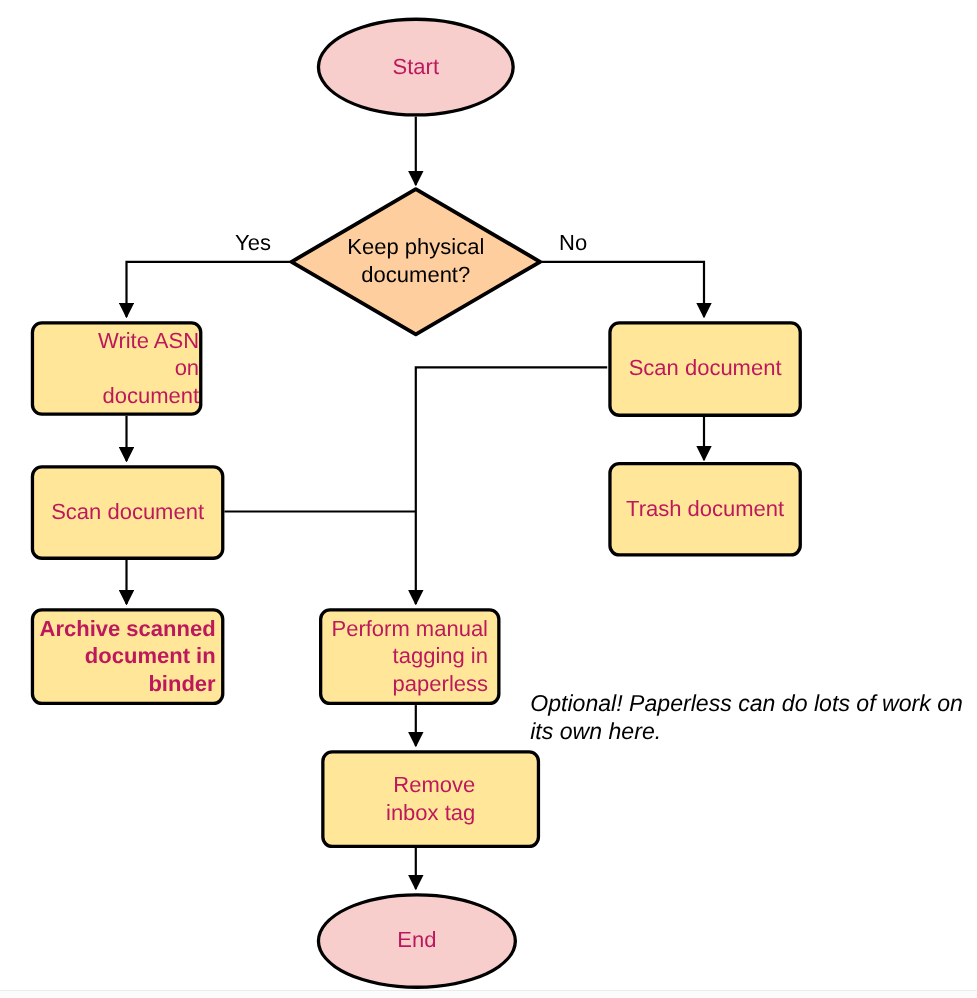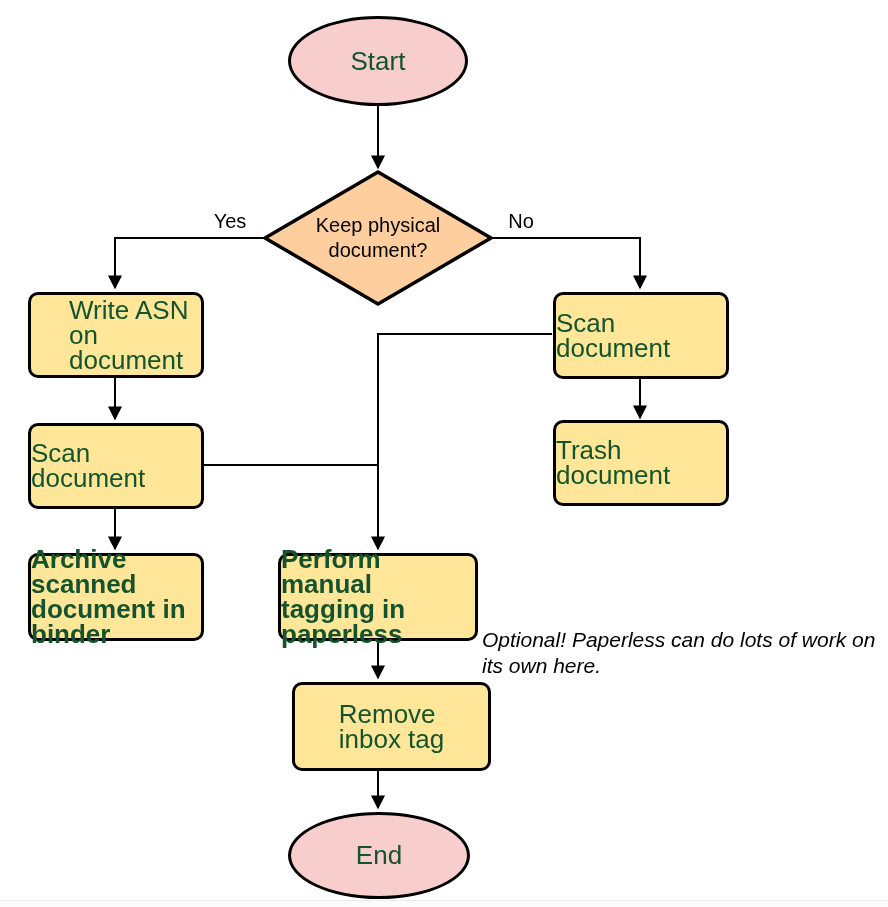--- a/index.html
+++ b/index.html
@@ -20,25 +20,25 @@
     position: absolute;
     left: 0; top: 0;
     width: 888px; height: 907px;
   }
   .node {
     position: absolute;
     box-sizing: border-box;
     display: flex;
     align-items: center;
     justify-content: center;
-    text-align: left;
+    text-align: right;
     white-space: pre-line;
-    font-size: 26px;
+    font-size: 20px;
     line-height: 25px;
-    color: #14532d;
+    color: #be185d;
   }
   .process {
     background: #FFE699;
     border: 3px solid #000000;
     border-radius: 10px;
   }
   .terminator {
     background: #F8CECC;
     border: 3.5px solid #000000;
     border-radius: 50%;
@@ -117,34 +117,34 @@
   </svg>
 
   <div class="node terminator" style="left:288px; top:16px; width:180px; height:90px;">Start</div>
 
   <div class="diamond-label">Keep physical
 document?</div>
 
   <div class="edge-label yes">Yes</div>
   <div class="edge-label no">No</div>
 
-  <div class="node process" style="left:28px; top:292px; width:176px; height:86px;padding-left:38px;">Write ASN
+  <div class="node process" style="left:28px; top:292px; width:156px; height:86px;padding-left:38px;">Write ASN
 on document</div>
 
   <div class="node process" style="left:28px; top:423px; width:176px; height:86px;">Scan document</div>
 
   <div class="node process" style="left:28px; top:553px; width:176px; height:88px;font-weight:bold;">Archive scanned
 document in
 binder</div>
 
   <div class="node process" style="left:553px; top:292px; width:176px; height:87px;">Scan document</div>
 
   <div class="node process" style="left:553px; top:420px; width:176px; height:86px;">Trash document</div>
 
-  <div class="node process" style="left:278px; top:553px; width:200px; height:88px;font-weight:bold;">Perform manual
+  <div class="node process" style="left:290px; top:553px; width:165px; height:88px;">Perform manual
 tagging in
 paperless</div>
 
   <div class="node process" style="left:292px; top:682px; width:199px; height:89px;">Remove
 inbox tag</div>
 
   <div class="node terminator" style="left:288px; top:812px; width:182px; height:87px;">End</div>
 
   <div class="note">Optional! Paperless can do lots of work on
 its own here.</div>

